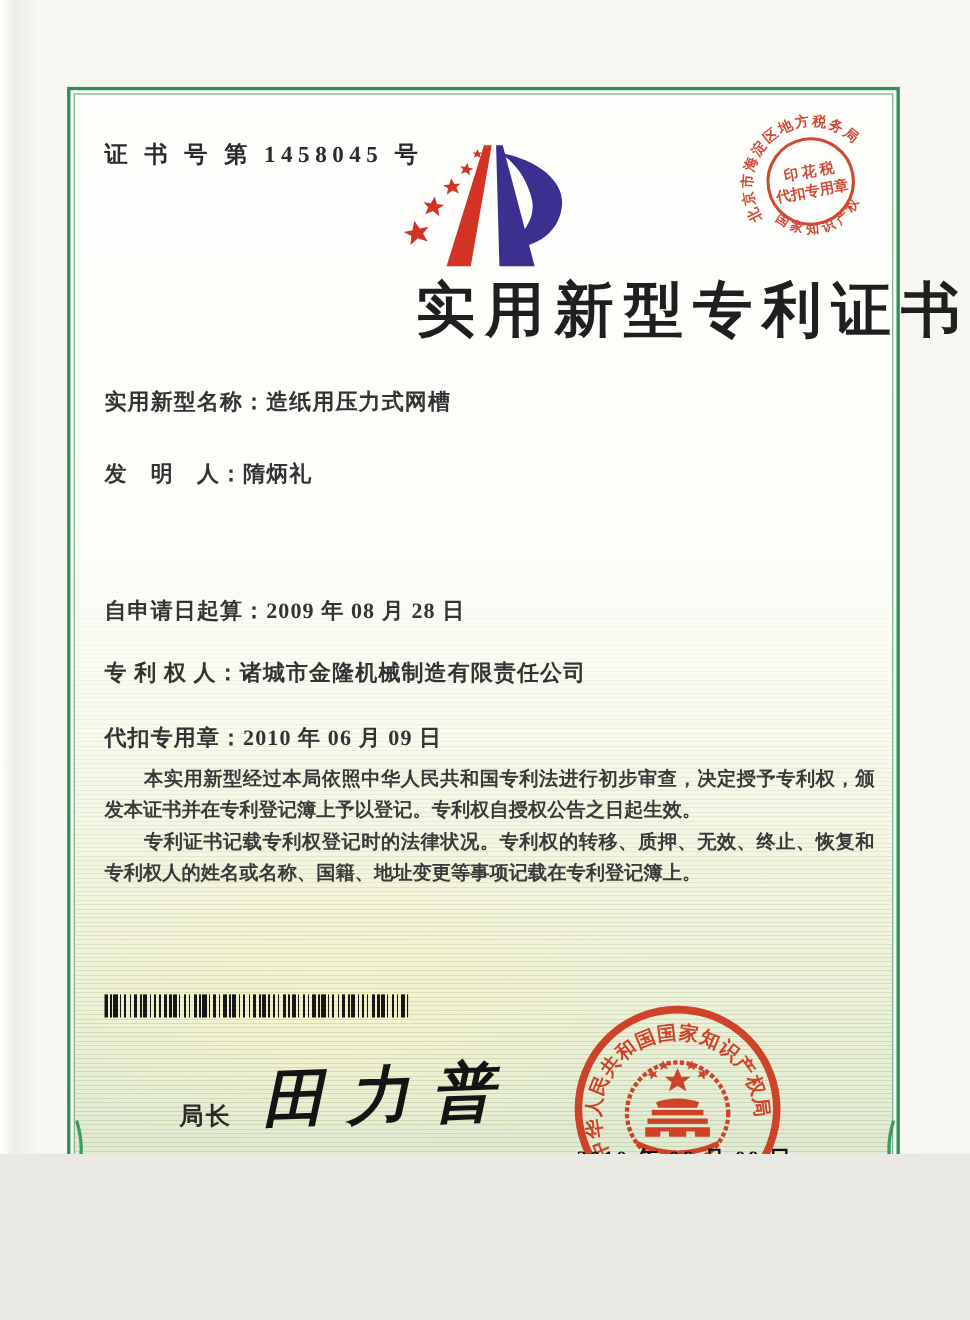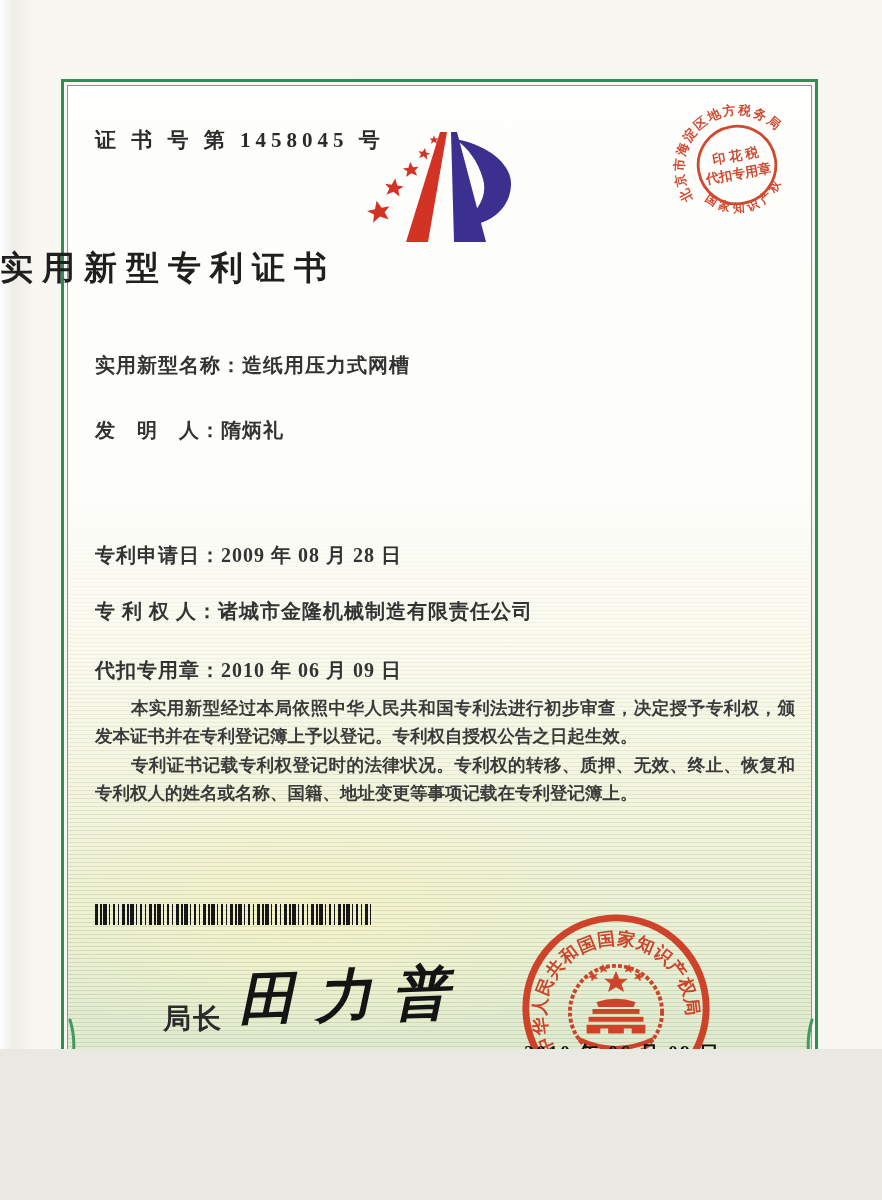--- a/index.html
+++ b/index.html
@@ -20,34 +20,34 @@
     -webkit-mask-image:linear-gradient(180deg,transparent 0%,transparent 38%,rgba(0,0,0,.45) 58%,#000 82%);
             mask-image:linear-gradient(180deg,transparent 0%,transparent 38%,rgba(0,0,0,.45) 58%,#000 82%);}
   .flourish{position:absolute;width:150px;height:150px;}
   .flourish.bl{left:52px;top:1012px;}
   .flourish.br{left:680px;top:1012px;transform:scaleX(-1);}
 
   
   .cert-no{position:absolute;left:95px;top:126px;font-size:21px;font-weight:600;
            letter-spacing:5px;color:#2b2b2b;}
   .logo{position:absolute;left:356px;top:130px;width:158px;height:114px;}
-  .title{position:absolute;left:0;right:0;top:246px;text-align:left;
-         font-size:33px;font-weight:700;letter-spacing:9px;color:#1f1f1f;}
+  .title{position:absolute;left:0;right:0;top:246px;text-align:right;
+         font-size:54px;font-weight:700;letter-spacing:9px;color:#1f1f1f;}
   .field{position:absolute;left:95px;font-size:20px;font-weight:700;color:#333;
          letter-spacing:1px;white-space:nowrap;}
   .f0{top:352px}.f1{top:417px}.f2{top:477px}.f3{top:542px}.f4{top:598px}.f5{top:657px}
   .body-text{position:absolute;left:95px;top:694px;width:700px;color:#3a3a3a;}
   .body-text p{margin:0;font-size:17.5px;line-height:28.4px;text-indent:2.05em;
                text-align:justify;font-weight:700;}
   .barcode{position:absolute;left:95px;top:904px;width:276px;height:21px;
     background:repeating-linear-gradient(90deg,
       #161616 0 3px,rgba(0,0,0,0) 3px 5px,#161616 5px 7px,rgba(0,0,0,0) 7px 8px,
       #161616 8px 12px,rgba(0,0,0,0) 12px 14px,#161616 14px 15px,rgba(0,0,0,0) 15px 18px,
       #161616 18px 20px,rgba(0,0,0,0) 20px 23px,#161616 23px 24px,rgba(0,0,0,0) 24px 27px);}
-  .director-label{position:absolute;left:163px;top:1000px;font-size:28px;font-weight:700;
+  .director-label{position:absolute;left:163px;top:1000px;font-size:22px;font-weight:700;
                   color:#2b2b2b;letter-spacing:2px;}
   .signature{position:absolute;left:238px;top:958px;font-size:57px;font-weight:700;
              color:#141414;letter-spacing:20px;transform:rotate(-2deg);
              font-style:italic;white-space:nowrap;}
   .footer{position:absolute;left:0;right:0;top:1094px;text-align:center;
           font-size:16.5px;font-weight:600;color:#33443a;letter-spacing:2px;}
 
   
   .top-seal{position:absolute;left:666px;top:94px;width:142px;height:142px;
             transform:rotate(-10deg);opacity:.92;}
@@ -126,21 +126,21 @@
       <textPath href="#ts-bot" startOffset="6">国家知识产权局</textPath>
     </text>
     <text x="75" y="70" text-anchor="middle" fill="#cd3a20" font-size="14" font-weight="bold">印 花 税</text>
     <text x="75" y="89" text-anchor="middle" fill="#cd3a20" font-size="14" font-weight="bold">代扣专用章</text>
   </svg>
 
   <div class="title">实用新型专利证书</div>
 
   <div class="field f1"><span>发　明　人：</span><span>隋炳礼</span></div>
   <div class="field f0"><span>实用新型名称：</span><span>造纸用压力式网槽</span></div>
-  <div class="field f3"><span>专利申请日：</span><span>2009 年 08 月 28 日</span></div>
+  <div class="field f3"><span>自申请日起算：</span><span>2009 年 08 月 28 日</span></div>
   <div class="field f4"><span>专 利 权 人：</span><span>诸城市金隆机械制造有限责任公司</span></div>
   <div class="field f5"><span>代扣专用章：</span><span>2010 年 06 月 09 日</span></div>
 
   <div class="body-text">
     <p>本实用新型经过本局依照中华人民共和国专利法进行初步审查，决定授予专利权，颁发本证书并在专利登记簿上予以登记。专利权自授权公告之日起生效。</p>
     <p>专利证书记载专利权登记时的法律状况。专利权的转移、质押、无效、终止、恢复和专利权人的姓名或名称、国籍、地址变更等事项记载在专利登记簿上。</p>
   </div>
 
   <div class="barcode"></div>
 

